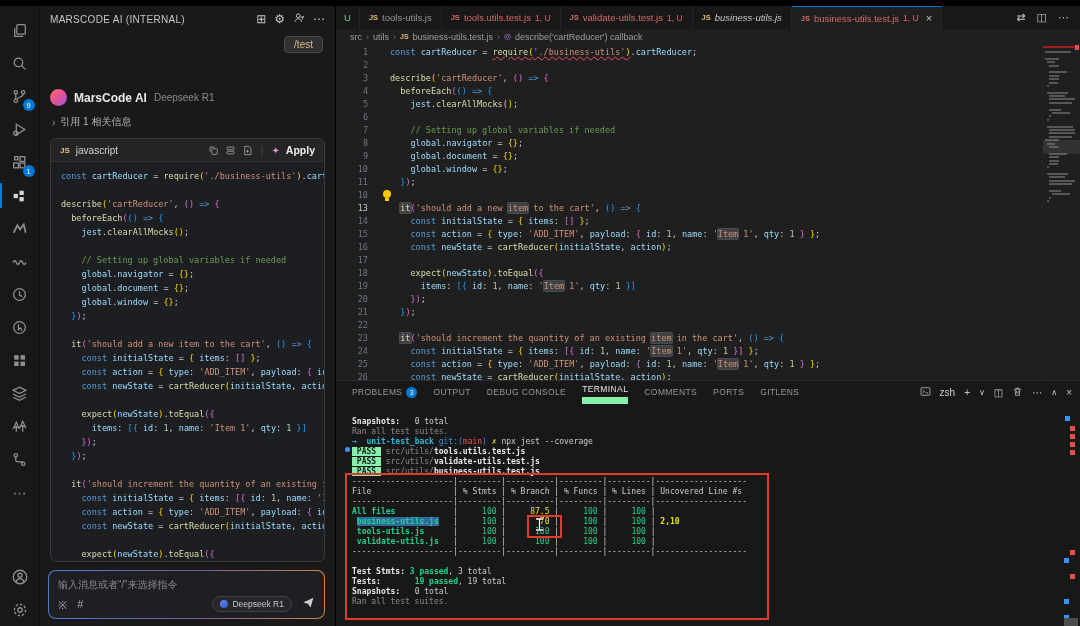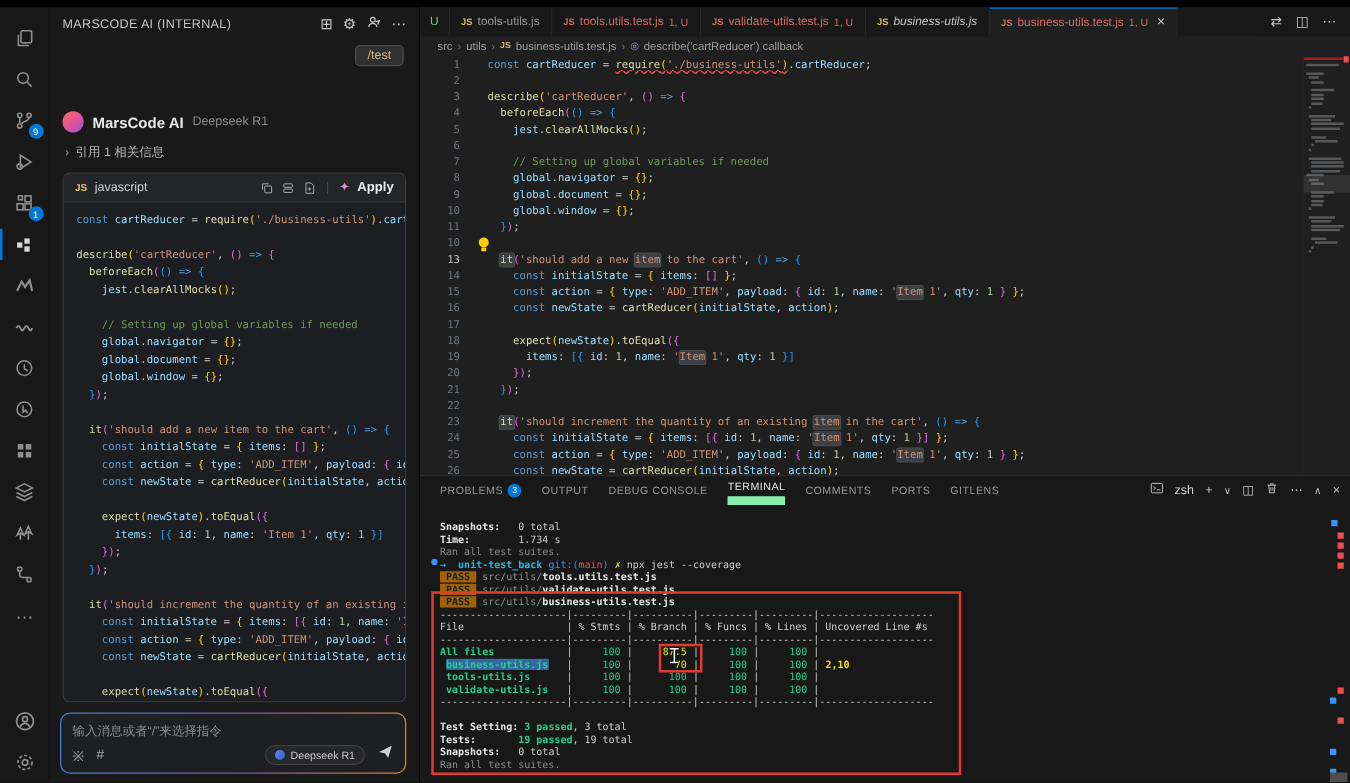--- a/index.html
+++ b/index.html
@@ -101,21 +101,21 @@
   .pbadge{background:#0078d4;border-radius:50%;min-width:11px;height:11px;font-size:7px;color:#fff;display:flex;align-items:center;justify-content:center}
   .panel-right{margin-left:auto;display:flex;align-items:center;gap:9px;color:#c5c5c5;font-size:10px}
   .panel-right svg{stroke:#c5c5c5;fill:none;stroke-width:1.1}
   .zsh{font-size:10px;color:#cfcfcf}
   .terminal{flex:1;padding:14px 0 0 16px;font:8px/10px "DejaVu Sans Mono",monospace;color:#ccc;overflow:hidden}
   .terminal .cl{height:10px;white-space:pre}
   .tw{color:#cccccc}.tb{color:#e5e5e5;font-weight:bold}.tdim{color:#8b8b8b}
   .tteal{color:#29b8db;font-weight:bold}.tblue{color:#3b8eea}.tred{color:#f14c4c}
   .tyel{color:#e5e510}.tyelb{color:#e5e510;font-weight:bold}
   .tgrn{color:#23d18b}.tgrnb{color:#23d18b;font-weight:bold}
-  .tpass{background:#a16207;color:#15241d;font-weight:bold}
+  .tpass{background:#86efac;color:#15241d;font-weight:bold}
   .tfile{color:#e8e8e8;font-weight:bold}
   .tsel{background:#33689f;color:#23d18b;font-weight:bold}
   .term-dot{position:absolute;left:9px;top:66px;width:5px;height:5px;border-radius:50%;background:#3794ff}
   .sq{position:absolute;width:5px;height:5px}
   .sq.b{background:#3794ff}.sq.r{background:#f14c4c}
   .pthumb{position:absolute;right:2px;top:237px;width:14px;height:8px;background:#4d4d4d}
 
   
   .anno{position:absolute;border:2px solid #e13b30;pointer-events:none}
   #anno-big{left:345px;top:473px;width:424px;height:147px}
@@ -481,36 +481,35 @@
             <span><svg width="11" height="11" viewBox="0 0 16 16">
                   <path d="M3 4.5h10M6.5 4.5V3h3v1.5M4.5 4.5l.7 9h5.6l.7-9M6.8 7v4M9.2 7v4"></path>
                 </svg></span>
             <span>⋯</span>
             <span style="font-size:8px">∧</span>
             <span>×</span>
           </div>
         </div>
         <div class="terminal">
             <div class="cl"><span class="tb">Snapshots:   </span><span class="tw">0 total</span></div>
-            <div class="cl"><span class="tb">Time:        </span><span class="tw">1.734 s</span></div>
             <div class="cl"><span class="tdim">Ran all test suites.</span></div>
             <div class="cl"><span class="tteal">→</span><span class="tw">  </span><span class="tteal">unit-test_back</span><span class="tw"> </span><span class="tblue">git:(</span><span class="tred">main</span><span class="tblue">)</span><span class="tw"> </span><span class="tyel">✗</span><span class="tw"> npx jest --coverage</span></div>
             <div class="cl"><span class="tpass"> PASS </span><span class="tdim"> src/utils/</span><span class="tfile">tools.utils.test.js</span></div>
             <div class="cl"><span class="tpass"> PASS </span><span class="tdim"> src/utils/</span><span class="tfile">validate-utils.test.js</span></div>
             <div class="cl"><span class="tpass"> PASS </span><span class="tdim"> src/utils/</span><span class="tfile">business-utils.test.js</span></div>
             <div class="cl"><span class="tw">---------------------|---------|----------|---------|---------|-------------------</span></div>
             <div class="cl"><span class="tw">File                 | % Stmts | % Branch | % Funcs | % Lines | Uncovered Line #s</span></div>
             <div class="cl"><span class="tw">---------------------|---------|----------|---------|---------|-------------------</span></div>
             <div class="cl"><span class="tgrnb">All files</span><span class="tw">            |</span><span class="tgrn">     100</span><span class="tw"> |</span><span class="tyel">     87.5</span><span class="tw"> |</span><span class="tgrn">     100</span><span class="tw"> |</span><span class="tgrn">     100</span><span class="tw"> |</span></div>
             <div class="cl"><span class="tw"> </span><span class="tsel">business-utils.js</span><span class="tw">   |</span><span class="tgrn">     100</span><span class="tw"> |</span><span class="tyel">       70</span><span class="tw"> |</span><span class="tgrn">     100</span><span class="tw"> |</span><span class="tgrn">     100</span><span class="tw"> | </span><span class="tyelb">2,10</span></div>
             <div class="cl"><span class="tw"> </span><span class="tgrnb">tools-utils.js</span><span class="tw">      |</span><span class="tgrn">     100</span><span class="tw"> |</span><span class="tgrn">      100</span><span class="tw"> |</span><span class="tgrn">     100</span><span class="tw"> |</span><span class="tgrn">     100</span><span class="tw"> |</span></div>
             <div class="cl"><span class="tw"> </span><span class="tgrnb">validate-utils.js</span><span class="tw">   |</span><span class="tgrn">     100</span><span class="tw"> |</span><span class="tgrn">      100</span><span class="tw"> |</span><span class="tgrn">     100</span><span class="tw"> |</span><span class="tgrn">     100</span><span class="tw"> |</span></div>
             <div class="cl"><span class="tw">---------------------|---------|----------|---------|---------|-------------------</span></div>
             <div class="cl">&nbsp;</div>
-            <div class="cl"><span class="tb">Test Setting: </span><span class="tgrnb">3 passed</span><span class="tw">, 3 total</span></div>
+            <div class="cl"><span class="tb">Test Stmts: </span><span class="tgrnb">3 passed</span><span class="tw">, 3 total</span></div>
             <div class="cl"><span class="tb">Tests:       </span><span class="tgrnb">19 passed</span><span class="tw">, 19 total</span></div>
             <div class="cl"><span class="tb">Snapshots:   </span><span class="tw">0 total</span></div>
             <div class="cl"><span class="tdim">Ran all test suites.</span></div>
           </div>
         <div class="term-dot"></div>
         <div class="sq b" style="left:729px;top:35px"></div>
         <div class="sq r" style="left:734px;top:45px"></div>
         <div class="sq r" style="left:734px;top:53px"></div>
         <div class="sq r" style="left:734px;top:61px"></div>
         <div class="sq r" style="left:734px;top:69px"></div>

